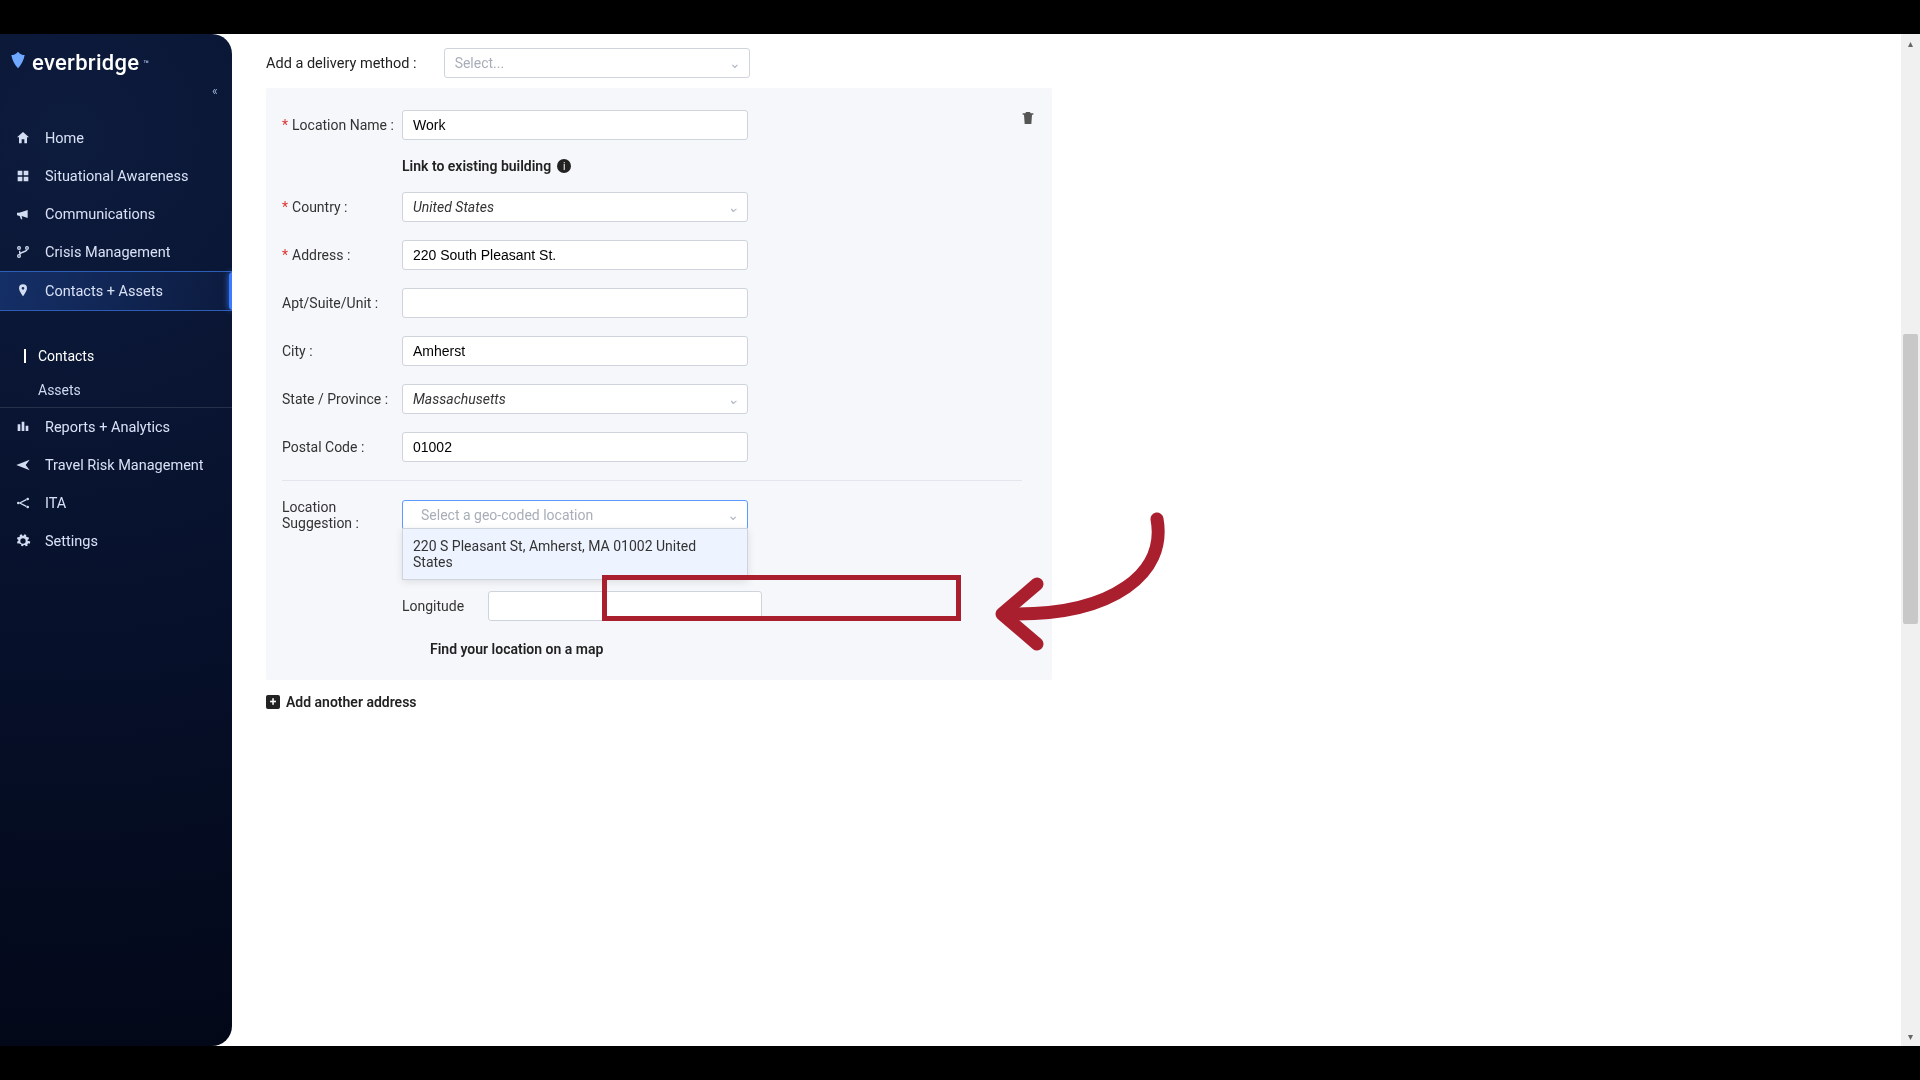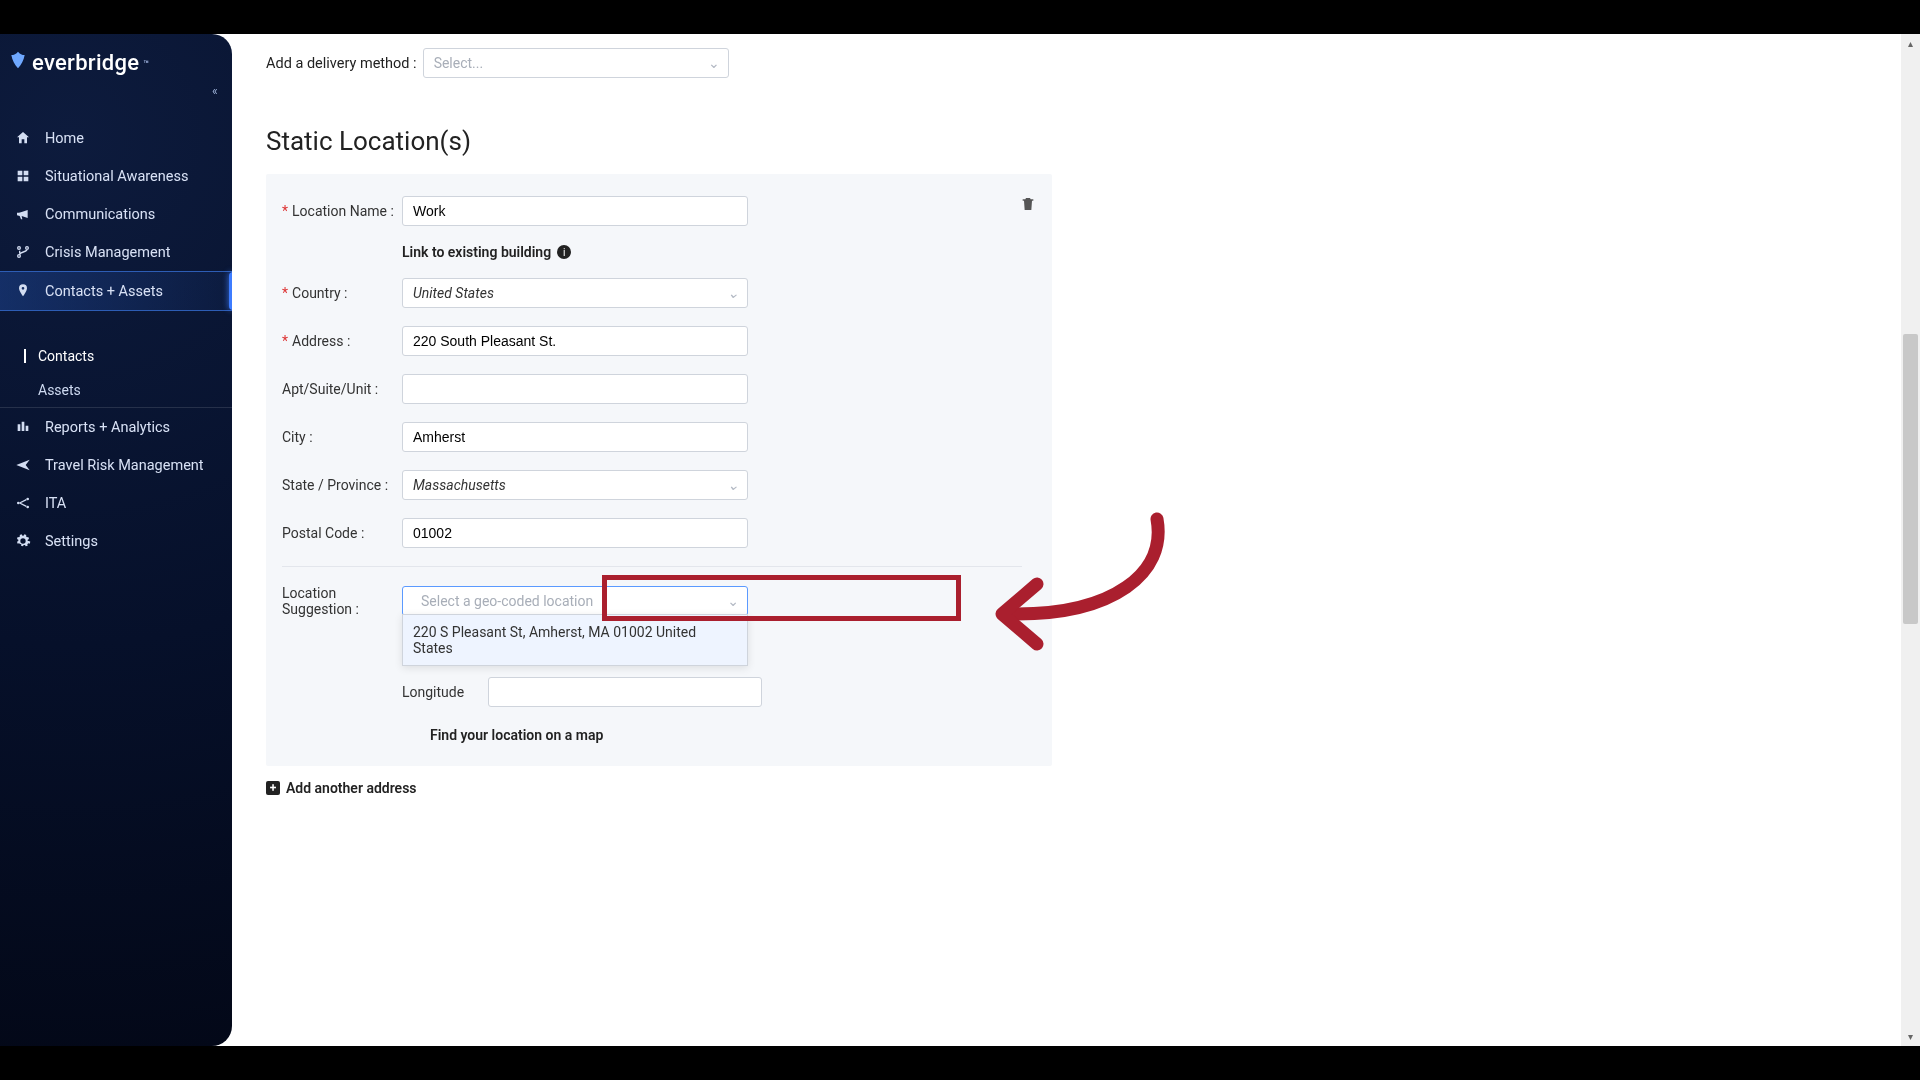--- a/index.html
+++ b/index.html
@@ -25,21 +25,21 @@
   .nav-sub-item.active .sub-indicator { background:#fff; }
   .sub-indicator { width:2px; height:14px; background:transparent; }
   .nav-icon { width: 18px; height: 18px; display:flex; align-items:center; justify-content:center; flex-shrink:0; }
   .nav-icon svg { width:16px; height:16px; fill:#d3ddf2; }
   
   .main { flex:1; background:#fff; overflow-y:auto; position:relative; }
   .content { padding: 14px 0 40px 34px; width: 820px; }
   .row { display:flex; align-items:center; margin-bottom: 10px; }
   .delivery-label { font-size: 14.5px; color:#222; margin-right: 6px; }
   .select { border:1px solid #cfd4dc; border-radius:3px; height:30px; display:flex; align-items:center; padding: 0 28px 0 10px; position:relative; background:#fff; font-size:14px; color:#333; }
-  .select.placeholder { color:#a8aeb8; }
+  .select.placeholder { color:#a8aeb8;margin-left:21px; }
   .select .caret { position:absolute; right:8px; top:50%; transform:translateY(-50%); color:#b3b9c4; }
   .select-w { width: 306px; }
   .section-title { font-size: 26px; font-weight:400; color:#222; margin-top: 48px; margin-bottom: 18px; }
   .panel { background:#f5f7fa; padding: 22px 30px 22px 16px; position:relative; border-radius:2px; }
   .form-row { display:flex; align-items:center; margin-bottom: 18px; }
   .form-label { width: 120px; font-size:14px; color:#333; text-align:left; padding-right: 6px; display:flex; align-items:center; }
   .req { color:#d33; margin-right:4px; font-size:14px; }
   .form-input { width: 346px; height:30px; border:1px solid #cfd4dc; border-radius:3px; padding: 0 10px; font-size:14px; background:#fff; }
   .form-select { width: 346px; font-style: italic; }
   .delete-icon { position:absolute; top:22px; right: 16px; color:#555; cursor:pointer; }
@@ -173,21 +173,20 @@
   <div class="main">
     <div class="content">
       <div class="row">
         <span class="delivery-label">Add a delivery method :</span>
         <div class="select select-w placeholder">
           <span>Select...</span>
           <span class="caret">⌄</span>
         </div>
       </div>
 
-      <h2 class="section-title">Static Location(s)</h2>
 
       <div class="panel">
         <span class="delete-icon">
           <svg viewBox="0 0 24 24" width="16" height="16">
               <path fill="#555" d="M6 7h12l-1 14H7L6 7zm3-4h6l1 2H8l1-2zM4 5h16v2H4z"></path>
             </svg>
         </span>
 
         <div class="form-row">
           <div class="form-label">

